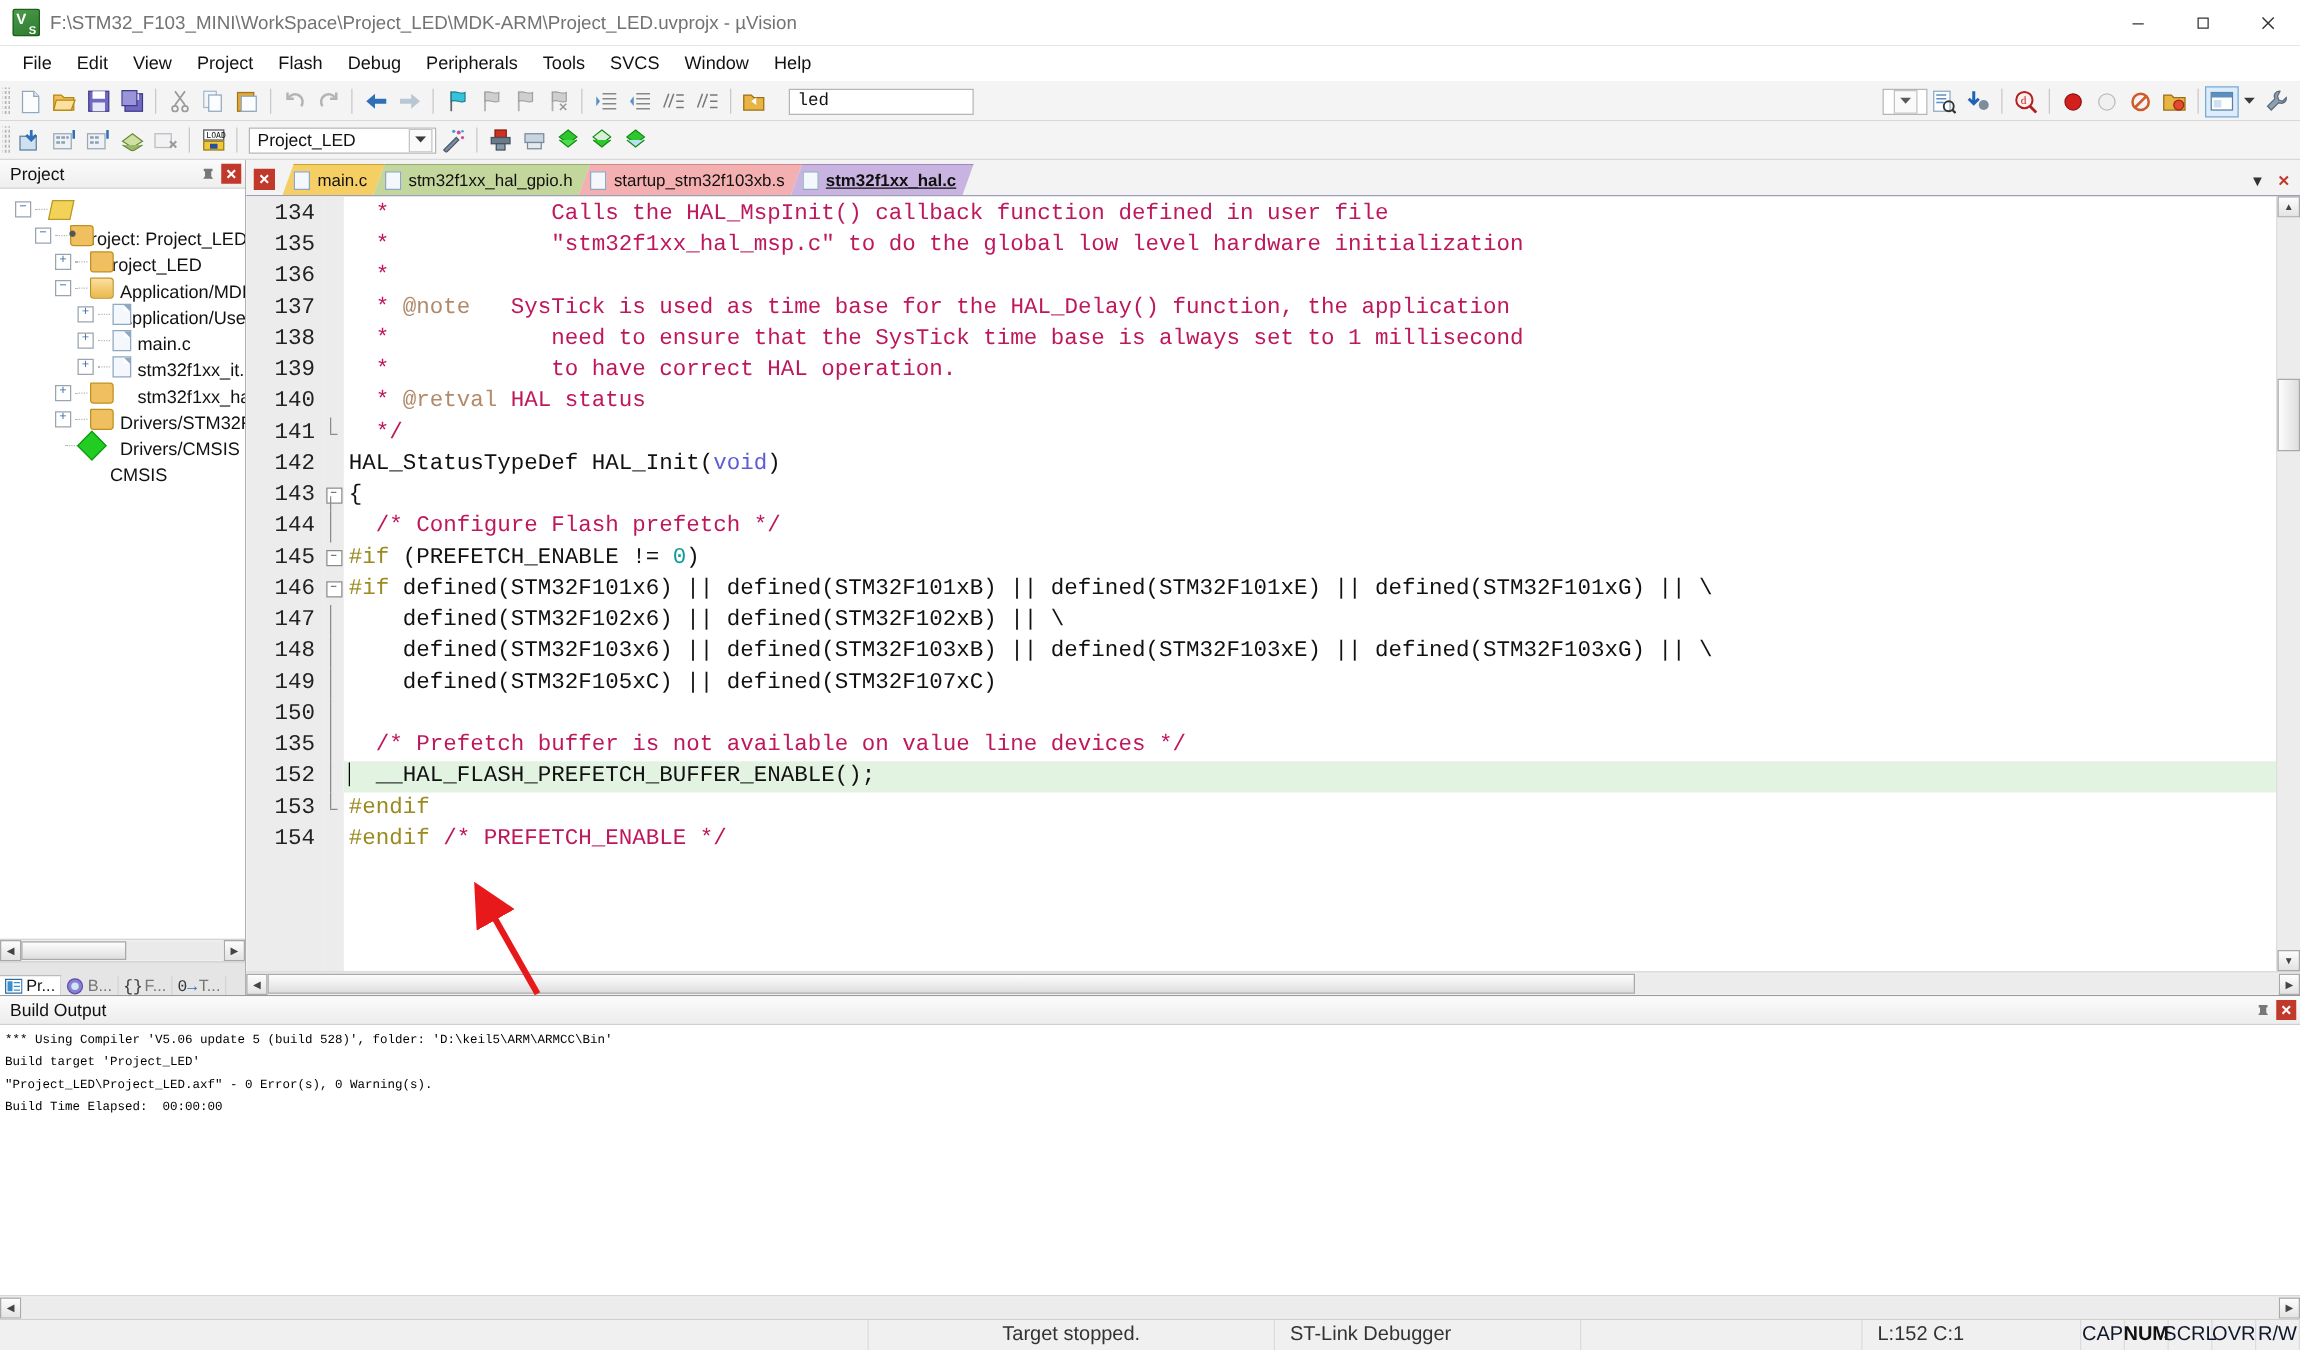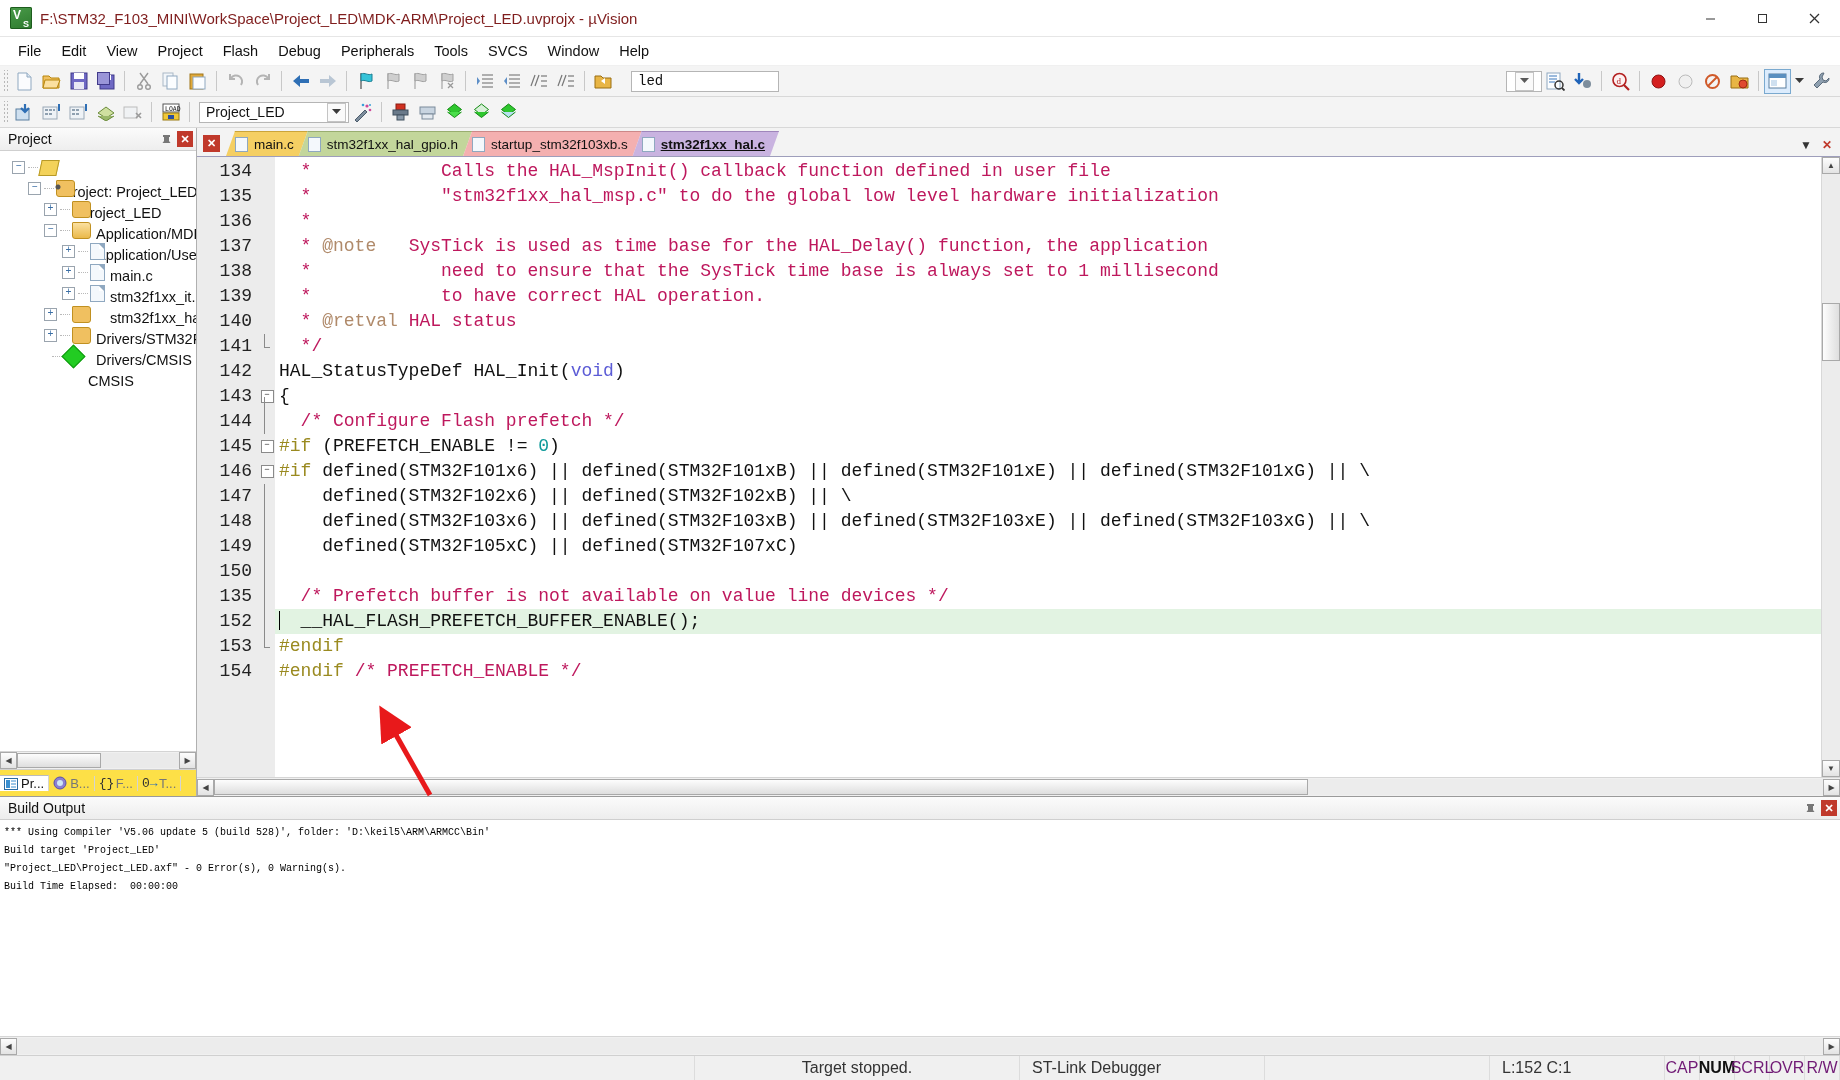--- a/index.html
+++ b/index.html
@@ -12,21 +12,21 @@
   }
   .app{width:1840px;height:1080px;display:flex;flex-direction:column;position:relative;}
 
   
   .titlebar{height:36px;background:#ffffff;display:flex;align-items:center;border-bottom:1px solid #e6e6e6;flex:0 0 auto;}
   .tb-icon{width:22px;height:22px;margin:0 8px 0 10px;border-radius:2px;
     background:linear-gradient(160deg,#4a9b4a 0%,#2d7a2d 100%);
     position:relative;box-shadow:inset 0 0 0 1px #1d5c1d;flex:0 0 auto;}
   .tb-icon:after{content:"V";position:absolute;left:3px;top:1px;color:#fff;font-size:12px;font-weight:bold;}
   .tb-icon:before{content:"S";position:absolute;right:3px;bottom:0px;color:#fff;font-size:9px;font-weight:bold;}
-  .tb-title{font-size:15px;color:#7f1d1d;flex:1 1 auto;white-space:nowrap;overflow:hidden;}
+  .tb-title{font-size:15px;color:#737373;flex:1 1 auto;white-space:nowrap;overflow:hidden;}
   .wbtns{display:flex;height:36px;flex:0 0 auto;}
   .wbtn{width:52px;height:36px;display:flex;align-items:center;justify-content:center;font-size:16px;color:#333;}
   .wbtn svg{display:block;}
 
   
   .menubar{height:28px;background:#fff;display:flex;align-items:center;padding-left:8px;flex:0 0 auto;border-bottom:1px solid #f0f0f0;}
   .menu-item{padding:4px 10px;font-size:14.5px;color:#111;white-space:nowrap;}
 
   
   .toolbar{height:30px;background:#f4f4f4;display:flex;align-items:center;border-bottom:1px solid #d8d8d8;flex:0 0 auto;padding-left:2px;}
@@ -72,21 +72,21 @@
                  background:radial-gradient(circle,#555 2px,transparent 3px);}
   .ico-cmsis{width:15px;height:15px;background:#22cc22;border:1px solid #119911;
              transform:rotate(45deg);margin:0 6px 0 1px;}
   .tlabel{overflow:hidden;color:#111;margin-top:48px;}
   .tind{display:inline-block;flex:0 0 auto;}
   .proj-hscroll{height:17px;background:#f0f0f0;border-top:1px solid #d4d4d4;display:flex;align-items:center;flex:0 0 auto;}
   .hs-arrow{width:15px;height:15px;background:linear-gradient(#fdfdfd,#e3e3e3);border:1px solid #a9a9a9;
             display:flex;align-items:center;justify-content:center;font-size:8px;color:#444;flex:0 0 auto;}
   .hs-track{flex:1 1 auto;height:15px;background:#eaeaea;position:relative;}
   .hs-thumb{position:absolute;left:0;top:0;height:15px;width:52%;background:linear-gradient(#fdfdfd,#dedede);border:1px solid #a9a9a9;box-sizing:border-box;}
-  .proj-tabs{height:26px;background:#fde047;border-top:1px solid #d0d0d0;display:flex;align-items:center;flex:0 0 auto;font-size:13px;}
+  .proj-tabs{height:26px;background:#e5e5e5;border-top:1px solid #d0d0d0;display:flex;align-items:flex-end;flex:0 0 auto;font-size:13px;}
   .ptab{display:flex;align-items:center;padding:0 4px;color:#777;border-right:1px solid #d4d4d4;gap:3px;}
   .ptab.active{background:#fff;color:#111;border-top:1px solid #bbb;}
   .ptab .pti{width:14px;height:14px;flex:0 0 auto;}
 
   
   .editor{flex:1 1 auto;display:flex;flex-direction:column;min-width:0;background:#fff;}
   .etabbar{height:28px;background:#f3f3f3;display:flex;align-items:flex-end;border-bottom:1px solid #9e9ebb;
            position:relative;flex:0 0 auto;padding-left:4px;}
   .etab-close-left{width:17px;height:17px;background:#c0392b;color:#fff;font-size:11px;font-weight:bold;
                    display:flex;align-items:center;justify-content:center;margin:0 6px 4px 2px;flex:0 0 auto;}
@@ -140,21 +140,21 @@
   .bo-body{flex:1 1 auto;overflow:hidden;font-family:"Liberation Mono",monospace;font-size:10px;
            line-height:18px;padding:4px 0 0 4px;color:#000;position:relative;}
   .bo-line{white-space:pre;height:18px;}
   .bo-hscroll{height:18px;background:#f0f0f0;border-top:1px solid #d6d6d6;display:flex;align-items:center;flex:0 0 auto;}
 
   
   .status{height:24px;flex:0 0 auto;background:#f0f0f0;border-top:1px solid #d0d0d0;
           display:flex;align-items:center;font-size:16px;color:#333;}
   .st-cell{padding:0 12px;height:24px;display:flex;align-items:center;border-right:1px solid #dcdcdc;white-space:nowrap;}
   .st-grow{flex:1 1 auto;}
-  .st-ind{width:34px;justify-content:center;padding:0;color:#701a75;border-right:1px solid #dcdcdc;}
+  .st-ind{width:34px;justify-content:center;padding:0;color:#0f172a;border-right:1px solid #dcdcdc;}
   .st-ind.on{color:#111;font-weight:bold;}
 
   
   .arrow-ann{position:absolute;left:355px;top:700px;width:110px;height:110px;pointer-events:none;z-index:60;}
 </style>
 </head>
 <body>
 
 <div class="app">
 

